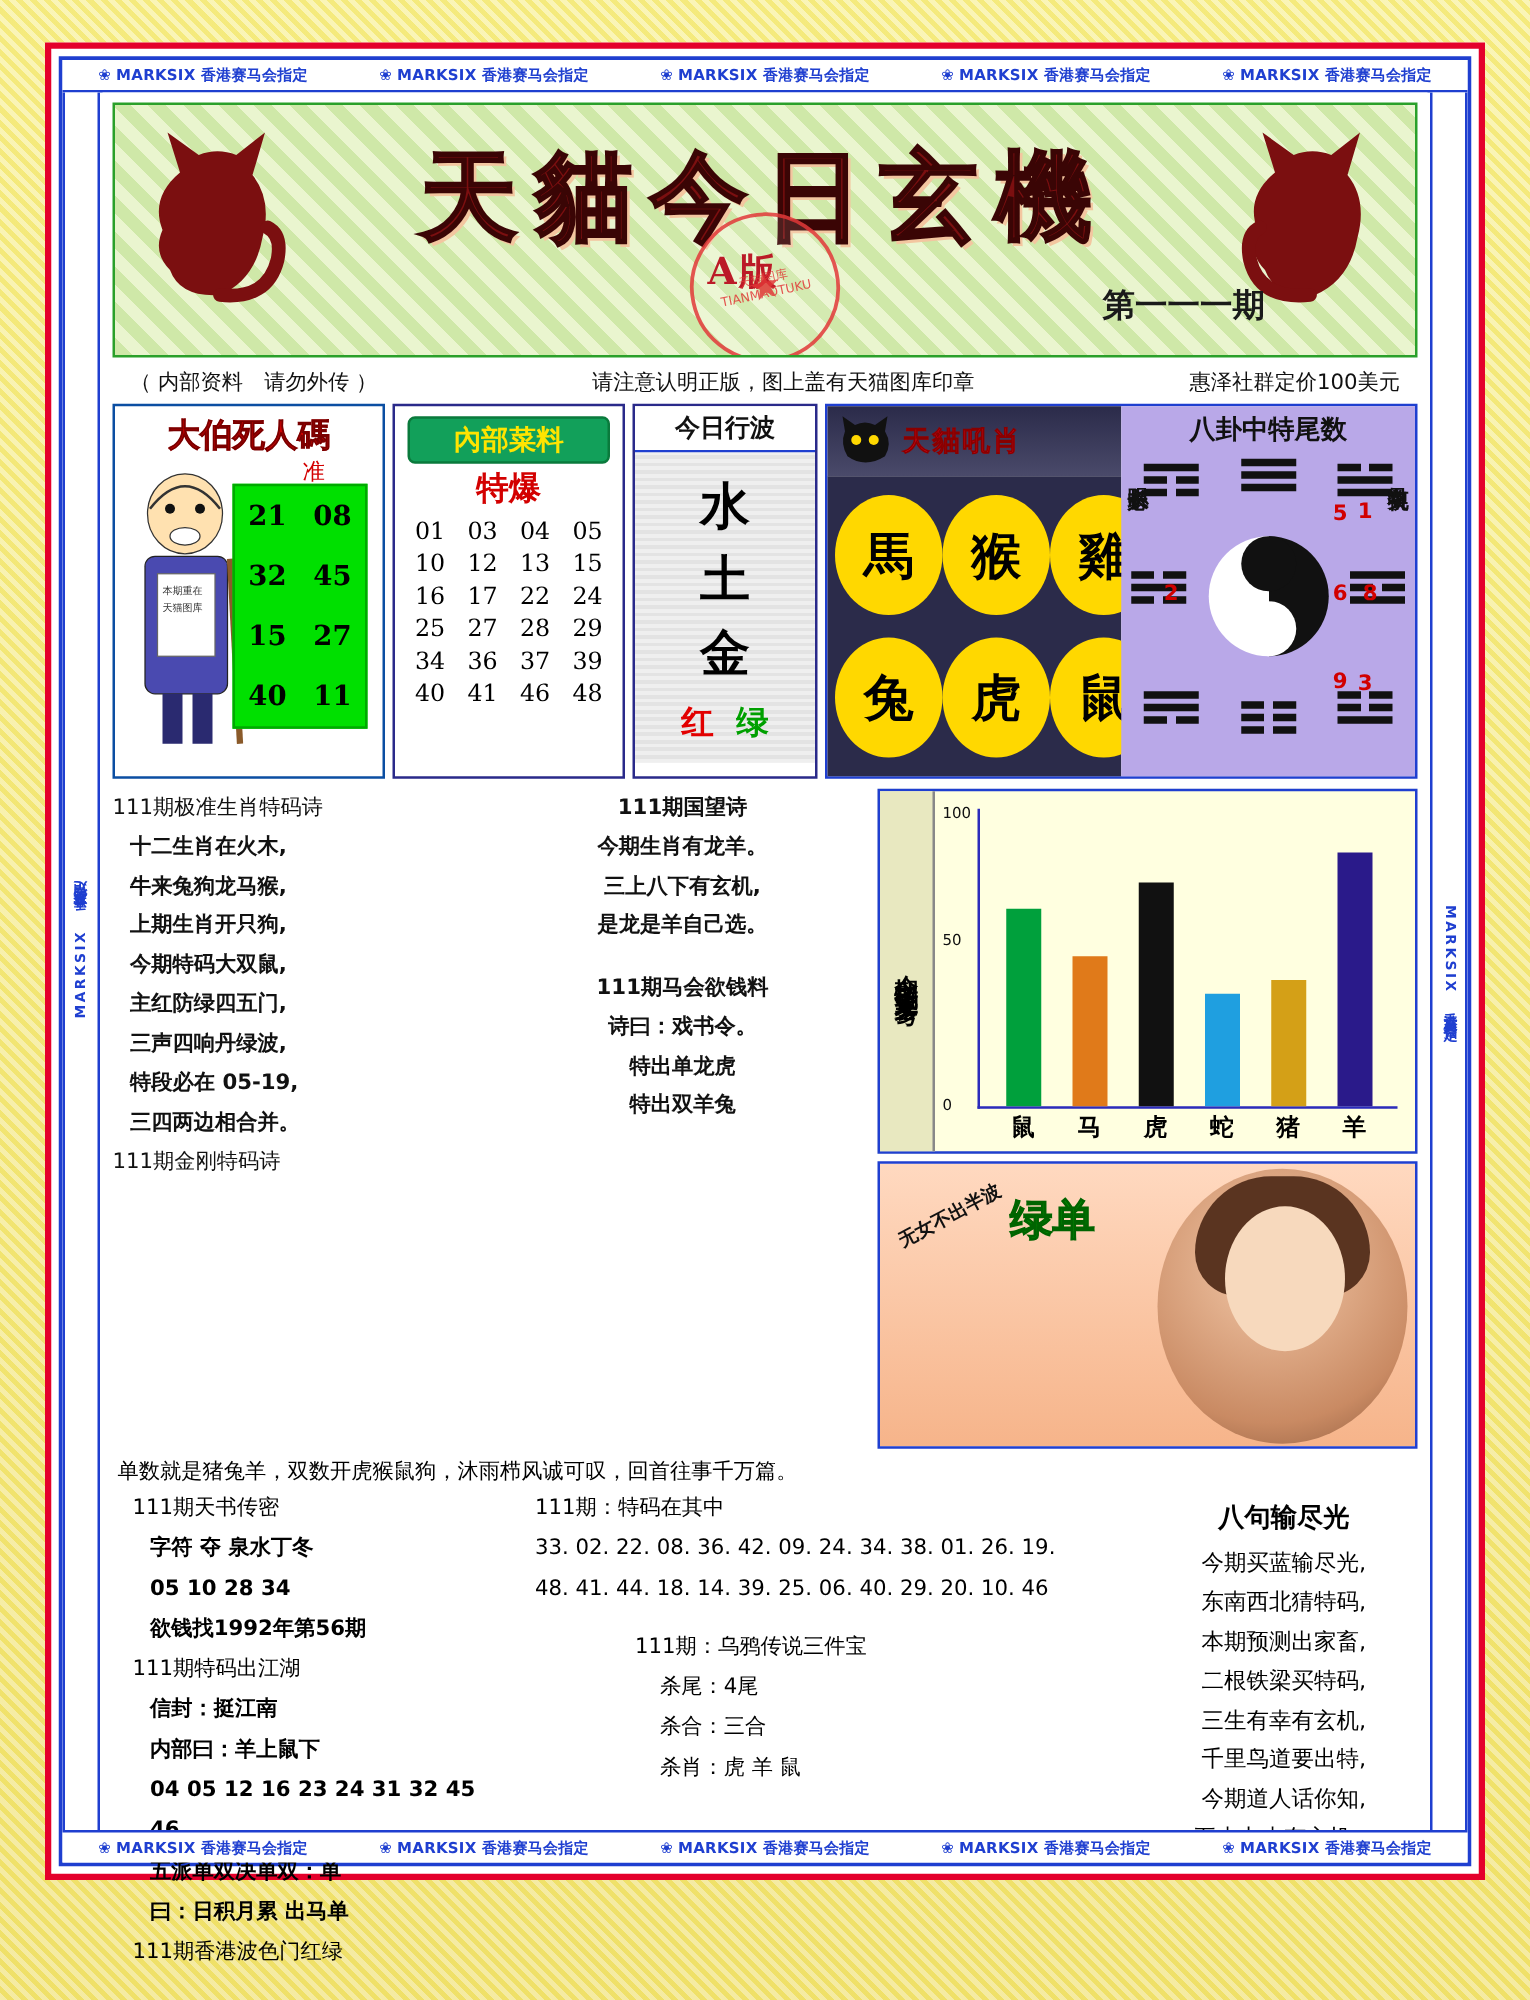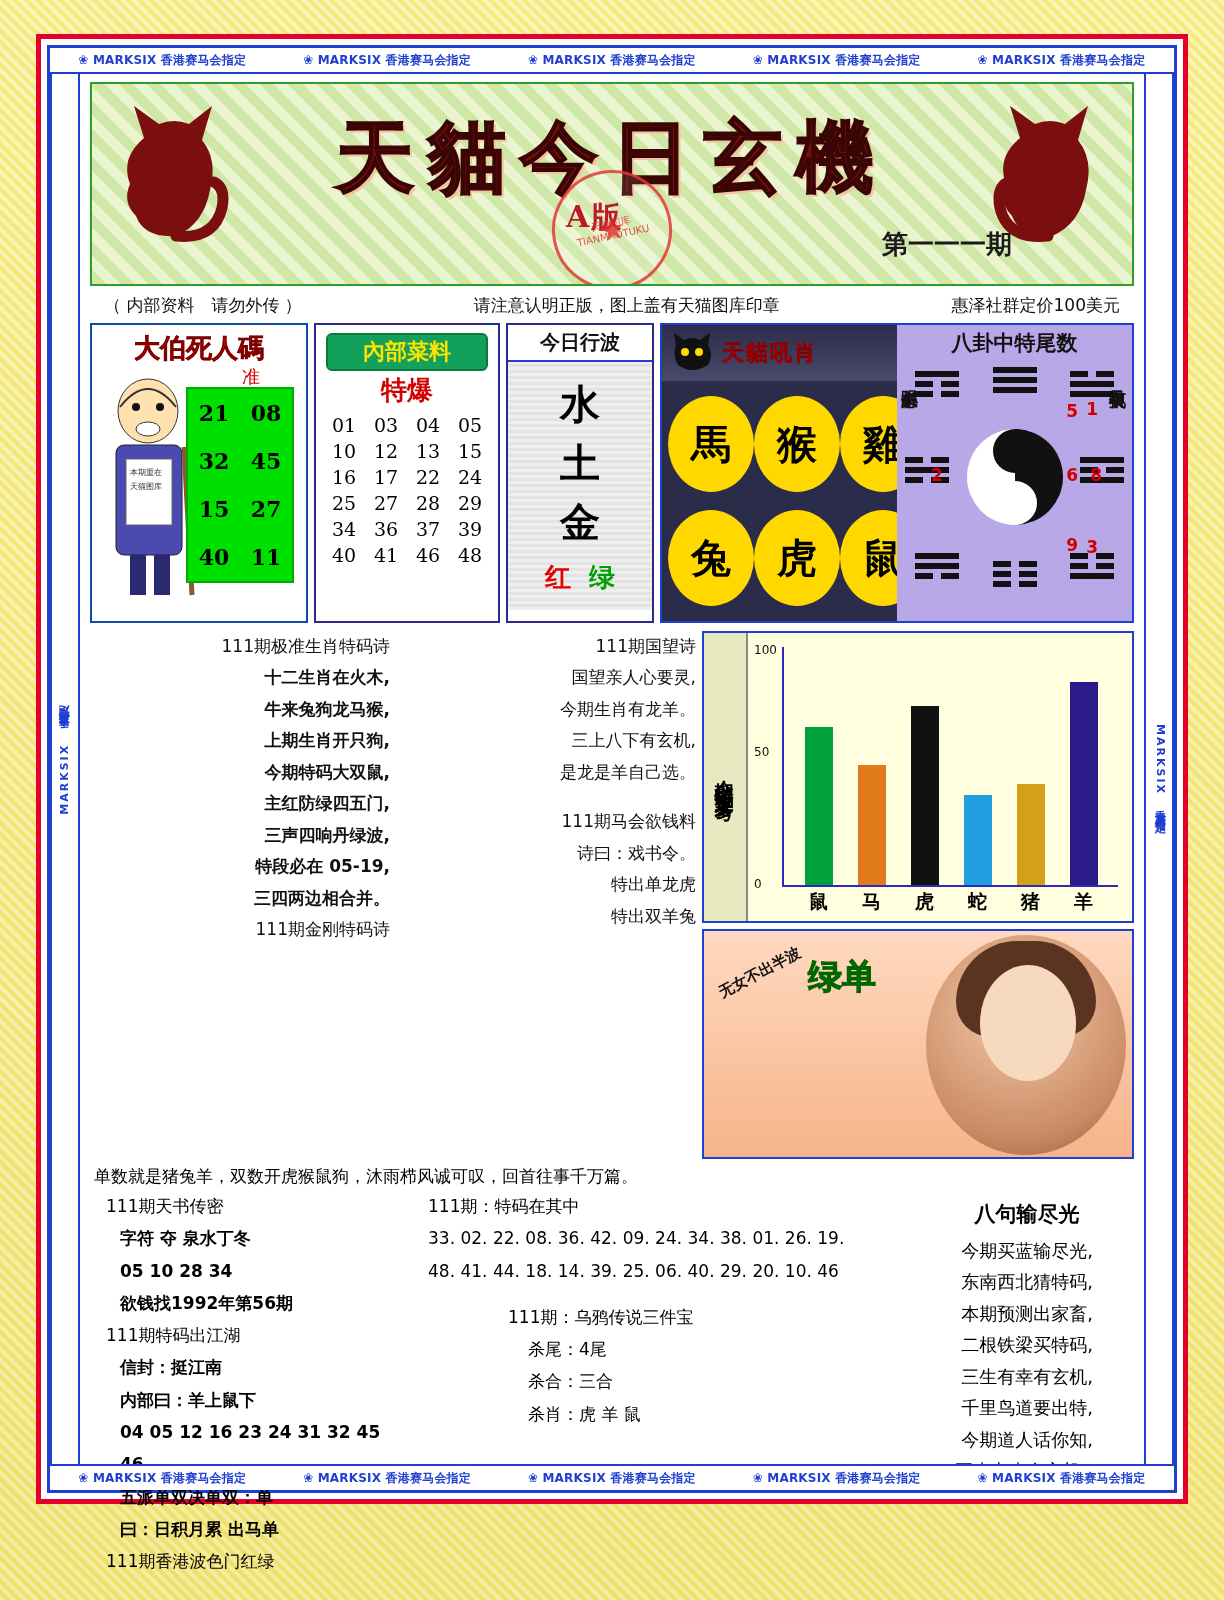--- a/index.html
+++ b/index.html
@@ -181,23 +181,23 @@
   .trig i { display:block; height:6px; background:#111; margin:4px 0; }
   .trig i.broken { background:linear-gradient(90deg,#111 0 42%,transparent 42% 58%,#111 58% 100%); }
   .bnum { position:absolute; font-size:17px; font-weight:bold; color:#d10000; }
   .sideword { position:absolute; writing-mode:vertical-rl; font-size:17px; font-weight:bold; color:#111; }
 
   
   .main { display:flex; margin:8px 2px 0 2px; gap:6px; }
   .col-a { width:300px; font-size:17px; line-height:1.85; color:#111; }
   .col-b { width:300px; font-size:17px; line-height:1.85; color:#111; text-align:center; }
   .col-c { flex:1; }
-  .col-a .ln, .col-b .ln { white-space:nowrap;text-align:right; }
+  .col-a .ln, .col-b .ln { white-space:nowrap; }
   .indent { padding-left:14px;font-weight:bold; }
-  .bold { font-weight:normal; }
+  .bold { font-weight:bold; }
 
   .chartbox { border:2px solid #1f3fd0; background:#ffffe0; display:flex; height:292px; }
   .chart-vtitle {
     width:44px; border-right:2px solid #888; background:#e8e8c0;
     display:flex; align-items:center; justify-content:center;
   }
   .chart-vtitle span { writing-mode:vertical-rl; font-size:19px; font-weight:bold; letter-spacing:3px; }
   .chart-area { flex:1; position:relative; padding:16px 12px 10px 34px; }
   .axis-y { position:absolute; left:34px; top:14px; bottom:34px; width:2px; background:#2b2bbb; }
   .axis-x { position:absolute; left:34px; right:14px; bottom:34px; height:2px; background:#2b2bbb; }
@@ -479,21 +479,20 @@
               <div class="ln indent">今期特码大双鼠,</div>
               <div class="ln indent">主红防绿四五门,</div>
               <div class="ln indent">三声四响丹绿波,</div>
               <div class="ln indent">特段必在 05-19,</div>
               <div class="ln indent">三四两边相合并。</div>
               <div class="ln">111期金刚特码诗</div>
             </div>
 
             <div class="col-b">
               <div class="ln bold">111期国望诗</div>
-              <div class="ln bold">国望亲人心要灵,</div>
               <div class="ln bold">今期生肖有龙羊。</div>
               <div class="ln bold">三上八下有玄机,</div>
               <div class="ln bold">是龙是羊自己选。</div>
               <div style="height:18px"></div>
               <div class="ln bold">111期马会欲钱料</div>
               <div class="ln bold">诗曰：戏书令。</div>
               <div class="ln bold">特出单龙虎</div>
               <div class="ln bold">特出双羊兔</div>
             </div>
 

